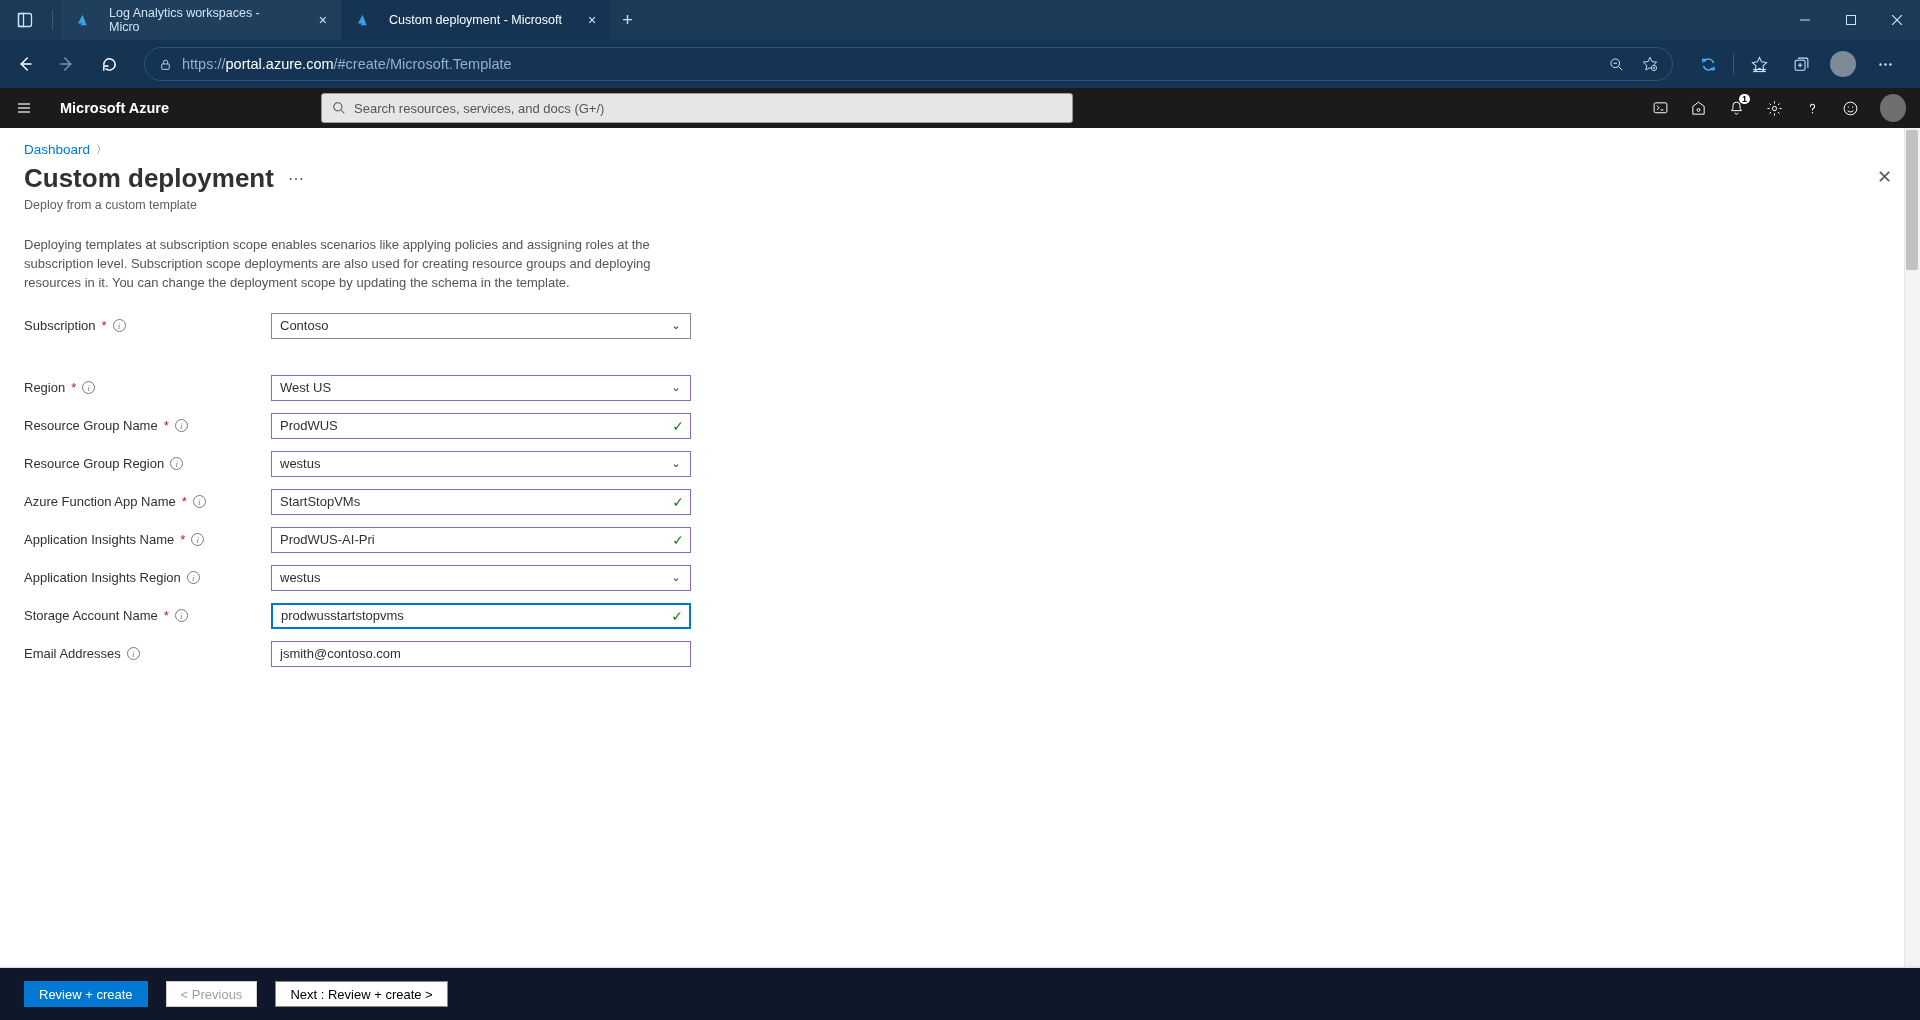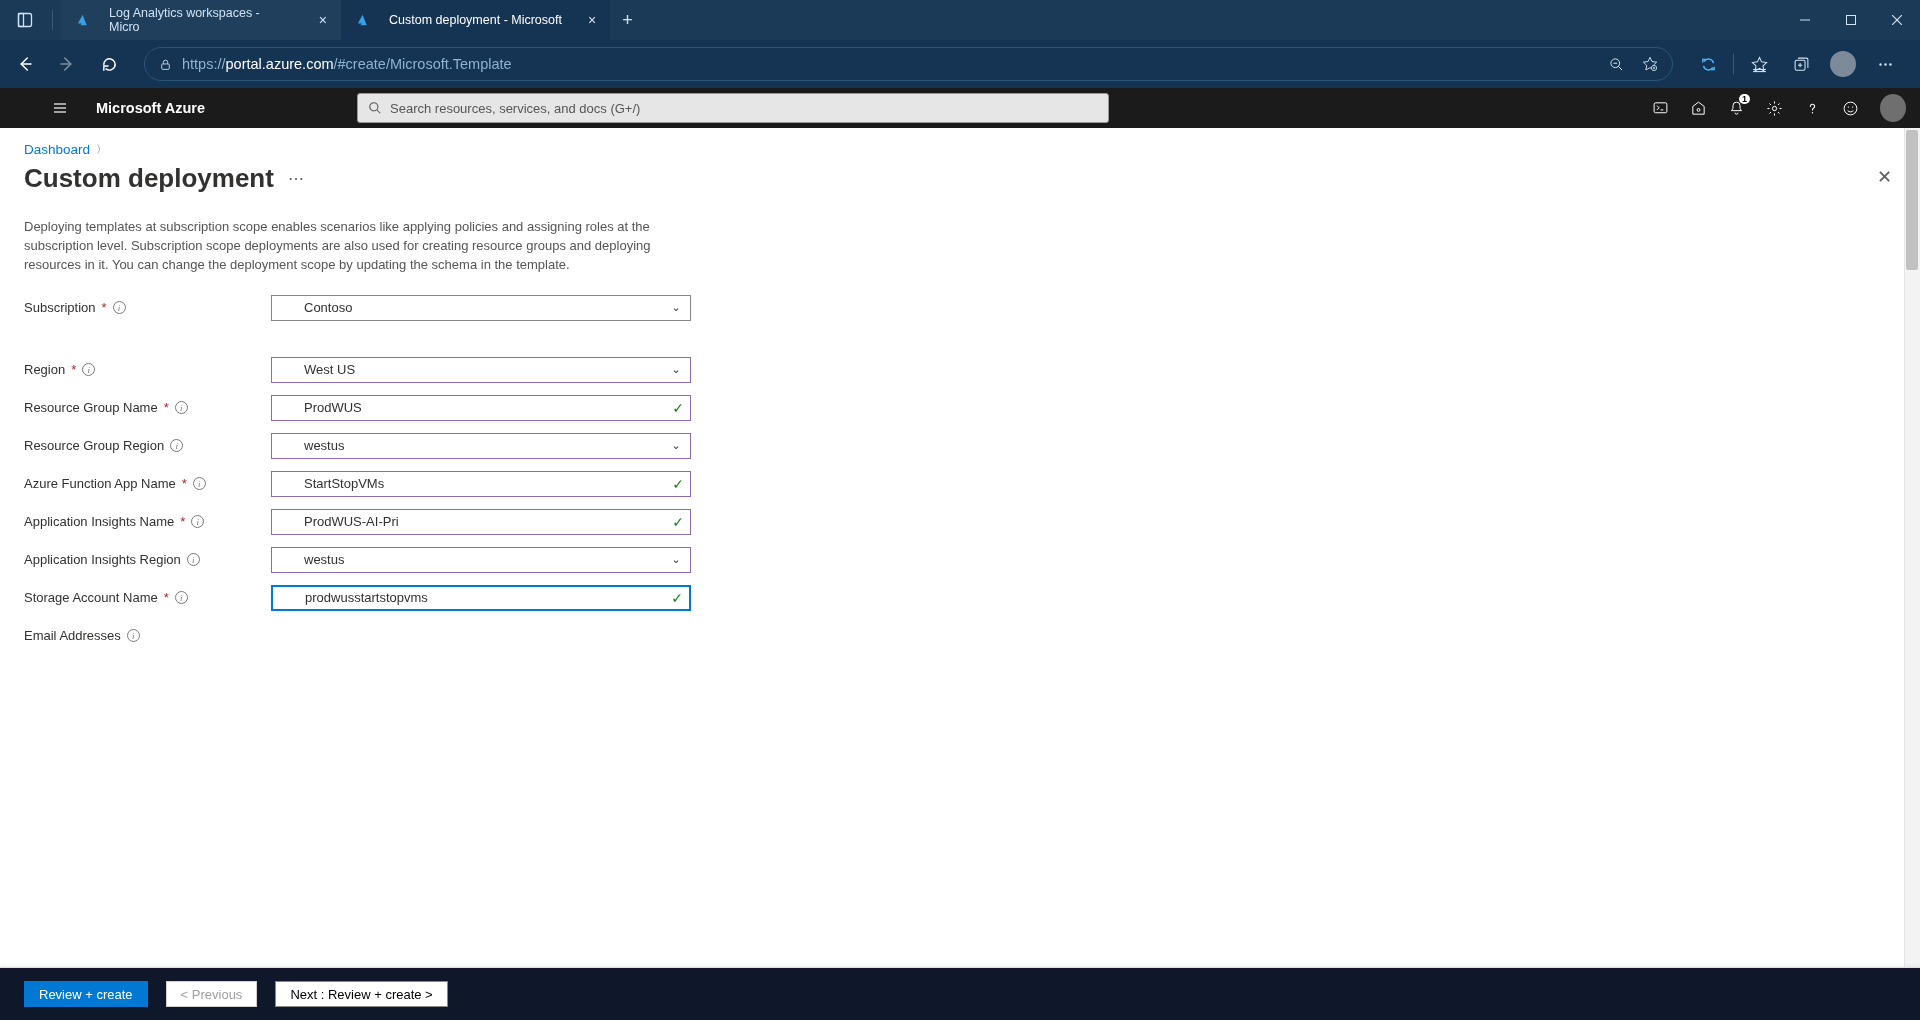--- a/index.html
+++ b/index.html
@@ -23,21 +23,21 @@
   .addrbar { background:#153454; height:48px; display:flex; align-items:center; padding:0 8px; gap:8px; color:#cfe3f5; }
   .navbtn { width:34px; height:34px; display:flex; align-items:center; justify-content:center; border-radius:4px; font-size:16px; }
   .addr-field { flex:1; display:flex; align-items:center; background:#153454; border-radius:18px; height:34px; padding:0 14px; gap:10px; color:#fff; border:1px solid #2a5578; margin:0 10px;text-align:center; }
   .addr-text { font-size:14.5px; white-space:nowrap; }
   .addr-text .dim { color:#8fb3d0; }
   .addr-right { display:flex; align-items:center; gap:8px; padding-right:10px; }
   .addr-icn { width:34px; height:34px; display:flex; align-items:center; justify-content:center; color:#cfe3f5; font-size:16px; }
   .avatar-br { width:26px; height:26px; border-radius:50%; background:#7c8a99; }
 
   
-  .azurebar { background:#1b1b1c; height:40px; display:flex; align-items:center; color:#fff;padding-left:36px; }
+  .azurebar { background:#1b1b1c; height:40px; display:flex; align-items:center; color:#fff; }
   .hamburger { width:48px; display:flex; align-items:center; justify-content:center; font-size:16px; }
   .brand { font-weight:600; font-size:14.5px; padding:0 12px; }
   .search { margin-left:140px; width:752px; height:30px; background:#e6e6e6; border-radius:3px; display:flex; align-items:center; padding:0 10px; gap:8px; color:#555; font-size:13px; border:1px solid #999; }
   .azb-spacer { flex:1; }
   .azb-icons { display:flex; align-items:center; gap:2px; padding-right:14px; }
   .azb-icn { width:36px; height:36px; display:flex; align-items:center; justify-content:center; color:#fff; font-size:15px; position:relative; }
   .badge { position:absolute; top:4px; right:4px; background:#fff; color:#000; border-radius:8px; font-size:9px; padding:0 3px; font-weight:600; }
   .avatar-az { width:28px; height:28px; border-radius:50%; background:#6f6f6f; margin-left:10px; }
 
   
@@ -51,21 +51,21 @@
 
   .section { margin-top:24px; max-width:700px; }
   .sec-title { font-weight:600; font-size:14.5px; margin-bottom:8px; }
   .sec-desc { color:#555; font-size:13px; line-height:1.45; max-width:660px; }
 
   .form { margin-top:14px; }
   .row { display:flex; align-items:center; height:38px; }
   .lbl { width:247px; color:#323130; font-size:13px; display:flex; align-items:center; gap:6px; }
   .req { color:#a4262c; }
   .info { width:13px; height:13px; border:1px solid #7a7a7a; border-radius:50%; display:inline-flex; align-items:center; justify-content:center; font-size:9px; color:#7a7a7a; font-family:Georgia,serif; font-style:italic; }
-  .ctrl { position:relative; width:420px; height:26px; border:1px solid #8a8886; display:flex; align-items:center; background:#fff;padding-left:24px; }
+  .ctrl { position:relative; width:420px; height:26px; border:1px solid #8a8886; display:flex; align-items:center; background:#fff; }
   .ctrl.purple { border-color:#8b6bb5; }
   .ctrl.focused { border:2px solid #0078d4; }
   .ctrl input.txt { border:none; outline:none; flex:1; padding:0 8px; font-size:13px; color:#323130; background:transparent; height:100%; }
   .chevron { width:28px; display:flex; align-items:center; justify-content:center; color:#333; font-size:11px; }
   .check { width:24px; color:#107c10; font-size:14px; display:flex; align-items:center; justify-content:center; }
 
   
   .footer-sep { position:fixed; left:0; right:0; bottom:52px; height:1px; background:#e1dfdd; box-shadow:0 -1px 3px rgba(0,0,0,0.12); }
   .footer { position:fixed; left:0; right:0; bottom:0; height:52px; background:#0f172a; display:flex; align-items:center; padding:0 24px; gap:18px; }
   .btn { height:26px; padding:0 14px; border:1px solid #8a8886; background:#fff; font-size:13px; display:inline-flex; align-items:center; }
@@ -290,20 +290,21 @@
 
   <div class="breadcrumb">
     <a style="color:#0078d4; text-decoration:none;">Dashboard</a>
     <span class="bc-sep">〉</span>
   </div>
 
   <div class="head-row">
     <div class="page-title">Custom deployment</div>
     <span style="color:#605e5c; font-size:16px;">⋯</span>
   </div>
+  <div class="subtitle">Deploy from a custom template</div>
   <div class="close-blade">✕</div>
 
   <div class="section">
     <div class="sec-desc">Deploying templates at subscription scope enables scenarios like applying policies and assigning roles at the subscription level. Subscription scope deployments are also used for creating resource groups and deploying resources in it. You can change the deployment scope by updating the schema in the template.</div>
 
     <div class="form">
       <div class="row">
         <div class="lbl">
           <span>Subscription</span>
             <span class="req">*</span>
@@ -399,20 +400,23 @@
         <div class="ctrl focused">
           <input class="txt" value="prodwusstartstopvms" style="">
           <div class="check">✓</div>
         </div>
       </div>
 
       <div class="row">
         <div class="lbl">
           <span>Email Addresses</span>
             <span class="info">i</span>
+        </div>
+        <div class="ctrl purple">
+          <input class="txt" value="jsmith@contoso.com" style="">
         </div>
       </div>
 
     </div>
   </div>
 </div>
 
 <div class="footer-sep"></div>
 <div class="footer">
   <button class="btn primary">Review + create</button>

